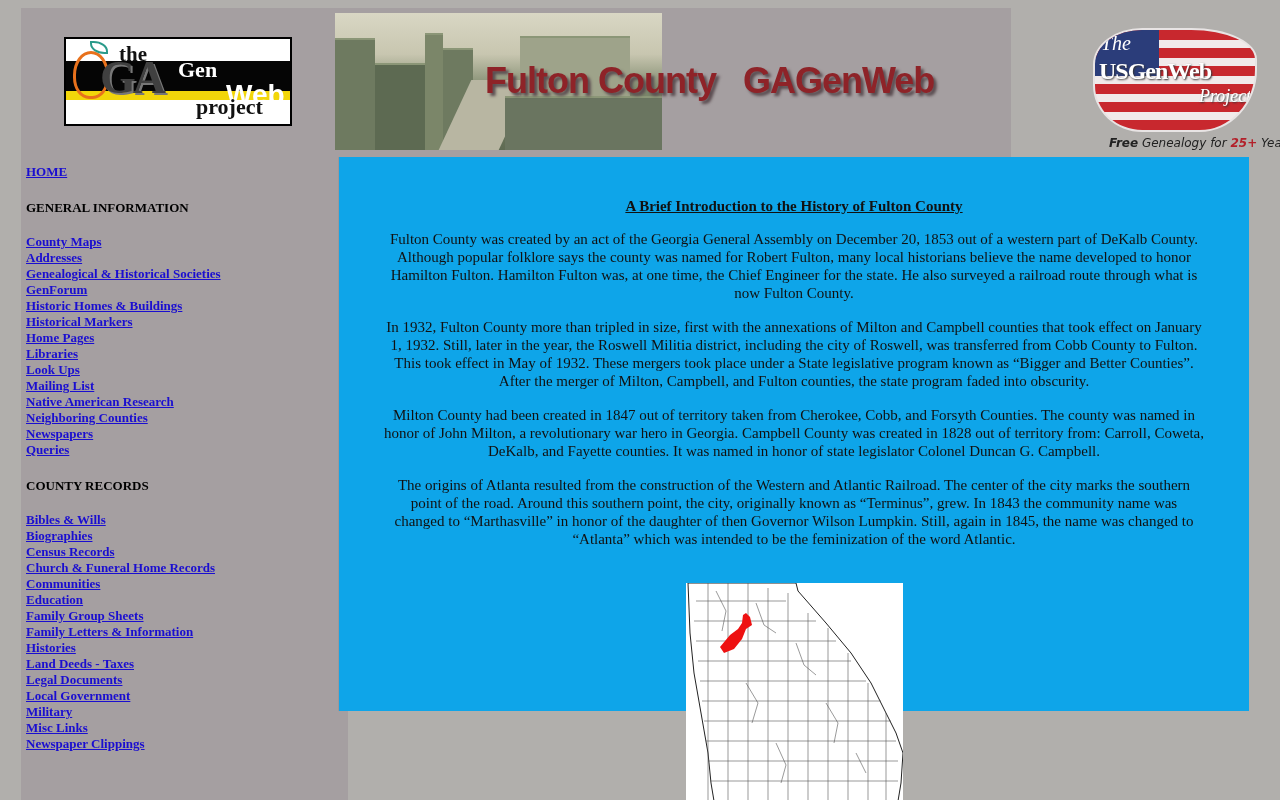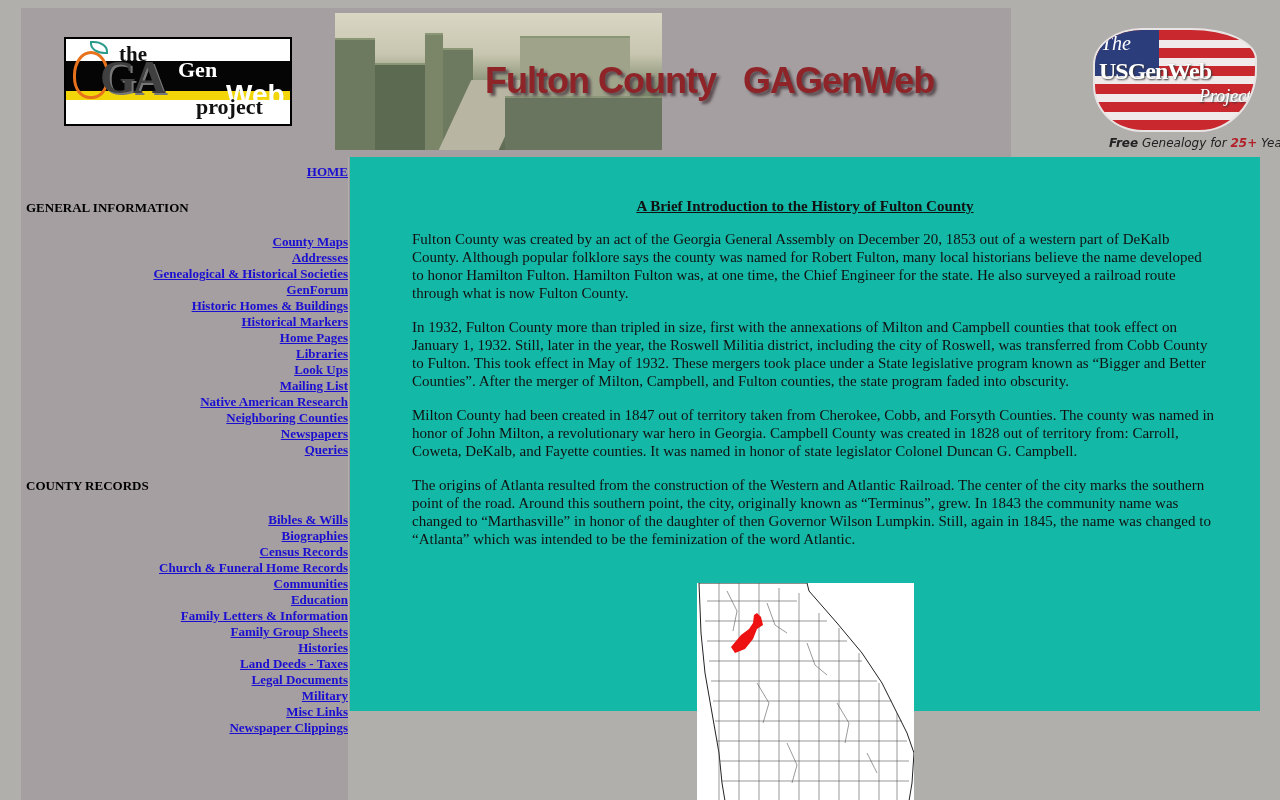--- a/index.html
+++ b/index.html
@@ -58,30 +58,30 @@
   .us-map .t3 { position: absolute; left: 104px; top: 56px; font: italic 18px "Liberation Serif", serif; color: #fff; text-shadow: 1px 1px 2px #333; }
   .us-tag { position: absolute; left: 20px; top: 108px; font: italic 12px "DejaVu Sans", sans-serif; color: #222; white-space: nowrap; }
   .us-tag b { font-weight: bold; }
   .us-tag .red { color: #b3202a; font-weight: bold; }
 
   .sidebar {
     position: absolute; left: 21px; top: 157px; width: 327px; height: 643px;
     background: #a59fa1;
   }
   .sidebar-inner { padding: 7px 0 0 5px; font-size: 13px; line-height: 16px; }
-  .sidebar a { color: #1a0ed0; font-weight: bold; text-decoration: underline; display: block; text-align: right; }
+  .sidebar a { color: #1a0ed0; font-weight: bold; text-decoration: underline; display: block; }
   .sidebar .heading { font-weight: bold; color: #000; margin: 20px 0 18px 0; display: block; }
 
   .main {
-    position: absolute; left: 349px; top: 157px; width: 910px; height: 554px;
-    background: #14b8a6; border-left: 1px solid #9c9798;
+    position: absolute; left: 338px; top: 157px; width: 910px; height: 554px;
+    background: #0ea5e9; border-left: 1px solid #9c9798;
   }
   .content { position: absolute; left: 45px; top: 40px; width: 820px; color: #111; font-size: 15px; line-height: 18px; }
   .content h1 { font-size: 15px; font-weight: bold; text-decoration: underline; text-align: center; margin: 0 0 15px 0; }
-  .content p { margin: 0 0 16px 17px; }
+  .content p { margin: 0 0 16px 0; text-align: center; }
   .map {
     position: absolute; left: 347px; top: 426px; width: 217px; height: 230px; background: #fff;
   }
 </style>
 </head>
 <body>
 
 <div class="header">
   <div class="ga-logo">
     <div class="band"></div>
@@ -138,25 +138,26 @@
       <a>Queries</a>
     </div>
     <span class="heading">COUNTY RECORDS</span>
     <div>
       <a>Bibles &amp; Wills</a>
       <a>Biographies</a>
       <a>Census Records</a>
       <a>Church &amp; Funeral Home Records</a>
       <a>Communities</a>
       <a>Education</a>
+      <a>Family Group Sheets</a>
       <a>Family Letters &amp; Information</a>
-      <a>Family Group Sheets</a>
       <a>Histories</a>
       <a>Land Deeds - Taxes</a>
       <a>Legal Documents</a>
+      <a>Local Government</a>
       <a>Military</a>
       <a>Misc Links</a>
       <a>Newspaper Clippings</a>
 
     </div>
   </div>
 </div>
 
 <div class="main">
   <div class="content">

